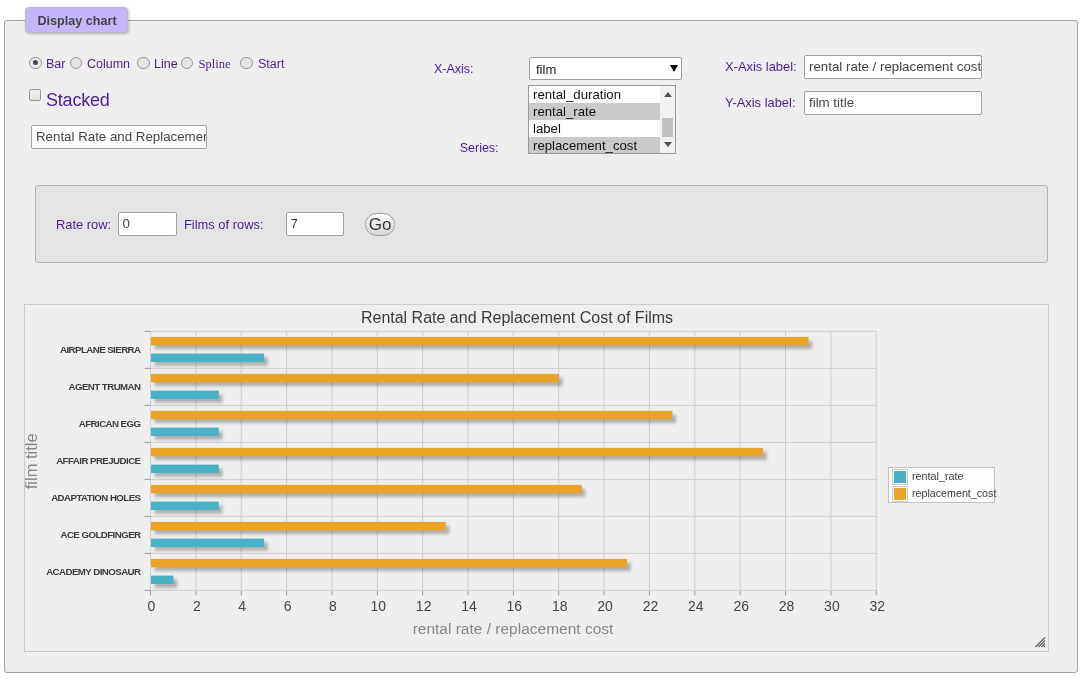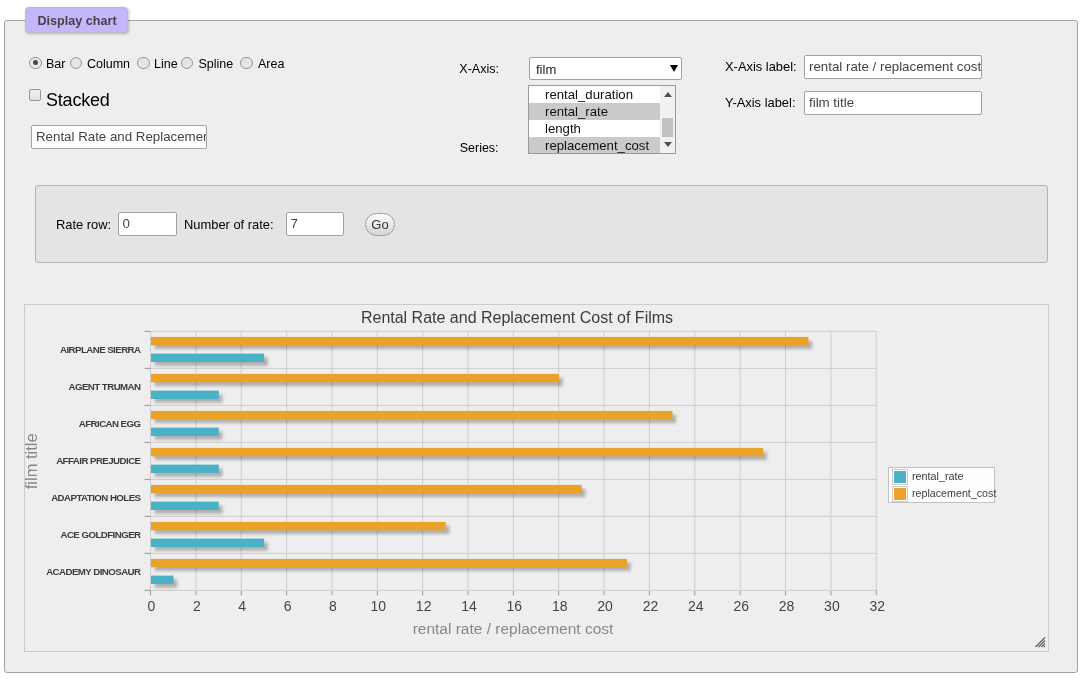--- a/index.html
+++ b/index.html
@@ -1,85 +1,85 @@
 <!DOCTYPE html>
 <html><head>
 <meta charset="utf-8">
 <style>
 html,body{margin:0;padding:0;background:#fff;font-family:"Liberation Sans",sans-serif;}
 #scene{position:relative;width:1081px;height:681px;overflow:hidden;}
 .abs{position:absolute;}
 #fieldset{left:4px;top:20px;width:1074px;height:652.5px;background:#eee;border:1px solid #a3a3a3;border-radius:3px;box-sizing:border-box;}
 #legendbox{left:24.5px;top:7px;width:103px;height:26px;background:#c4b5fd;border:1px solid #bcbcbc;border-radius:4px;box-shadow:1px 1px 3px rgba(0,0,0,0.25);padding:0;font-weight:bold;font-size:12.6px;color:#444;line-height:26px;text-indent:12px;box-sizing:border-box;}
-.lbl{font-size:12.5px;color:#000000;}
+.lbl{font-size:12.5px;color:#4c1d95;}
 .radio{width:10.5px;height:10.5px;border-radius:50%;border:1px solid #969696;background:#e5e5e5;box-sizing:content-box;}
 .radio.sel{background:#e9e9e9;}
 .radio.sel::after{content:"";position:absolute;left:2.8px;top:2.8px;width:5px;height:5px;border-radius:50%;background:#4a4a4a;}
 .cb{width:10px;height:10px;border-radius:2px;border:1px solid #969696;background:linear-gradient(#f0f0f0,#e2e2e2);}
 .tinput{background:#fff;border:1px solid #a1a1a1;border-radius:2px;box-sizing:border-box;font-size:13.3px;color:#444;line-height:20px;padding-left:4px;white-space:nowrap;overflow:hidden;}
 #grbox{left:35px;top:185px;width:1012.5px;height:78px;background:#e4e4e4;border:1px solid #b3b3b3;border-radius:3px;box-sizing:border-box;}
-#gobtn{left:365px;top:213px;width:30px;height:23px;border:1px solid #9d9d9d;border-radius:11.5px;background:linear-gradient(#fcfcfc,#d5d5d5);font-size:13px;color:#333;text-align:center;line-height:21px;box-sizing:border-box;}
+#gobtn{left:365px;top:213px;width:30px;height:23px;border:1px solid #9d9d9d;border-radius:11.5px;background:linear-gradient(#fcfcfc,#d5d5d5);font-size:17px;color:#333;text-align:center;line-height:21px;box-sizing:border-box;}
 #chartbox{left:24px;top:304px;width:1025px;height:348px;border:1px solid #cbcbcb;box-sizing:border-box;}
 #xsel{left:529px;top:57px;width:153px;height:23px;background:#fff;border:1px solid #a1a1a1;border-radius:2px;box-sizing:border-box;}
 #serlist{left:528px;top:85px;width:148px;height:69px;background:#fff;border:1px solid #999;box-sizing:border-box;overflow:hidden;}
-.opt{height:17px;line-height:17px;font-size:13.2px;color:#111;padding-left:16px;}
+.opt{height:17px;line-height:17px;font-size:13.2px;color:#111;padding-left:4px;}
 .opt.sel{background:#cacaca;}
 #sbar{position:absolute;right:0;top:0;width:15px;height:67px;background:#f1f1f1;}
 </style>
 </head>
 <body>
 <div id="scene">
   <div class="abs" id="fieldset"></div>
   <div class="abs" id="legendbox">Display chart</div>
 
   <div class="abs radio sel" style="left:29.3px;top:56.7px;"></div>
   <div class="abs lbl" style="left:46px;top:57px;">Bar</div>
   <div class="abs radio" style="left:69.8px;top:56.7px;"></div>
   <div class="abs lbl" style="left:87px;top:57px;">Column</div>
   <div class="abs radio" style="left:137.4px;top:56.7px;"></div>
   <div class="abs lbl" style="left:154px;top:57px;">Line</div>
   <div class="abs radio" style="left:180.6px;top:56.7px;"></div>
-  <div class="abs lbl" style="left:198.5px;top:57px;">Spline</div>
+  <div class="abs lbl" style="left:198.5px;top:57px;font-family:Liberation Serif, serif;">Spline</div>
   <div class="abs radio" style="left:240.3px;top:56.7px;"></div>
-  <div class="abs lbl" style="left:258px;top:57px;">Area</div>
+  <div class="abs lbl" style="left:258px;top:57px;">Start</div>
 
   <div class="abs cb" style="left:28.5px;top:88.5px;"></div>
   <div class="abs lbl" style="left:46px;top:89.5px;font-size:18px;letter-spacing:-0.2px;">Stacked</div>
 
   <div class="abs tinput" style="left:31px;top:125px;width:176px;height:23.8px;line-height:22px;">Rental Rate and Replacement Cost of Films</div>
 
-  <div class="abs lbl" style="left:434px;top:62px;width:90.3px;text-align:center;">X-Axis:</div>
+  <div class="abs lbl" style="left:434px;top:62px;width:90.3px;text-align:left;">X-Axis:</div>
   <div class="abs" id="xsel"></div>
   <div class="abs" style="left:536px;top:62px;font-size:13px;color:#222;">film</div>
   <div class="abs" style="left:669.5px;top:65px;width:0;height:0;border-left:4px solid transparent;border-right:4px solid transparent;border-top:7px solid #000;"></div>
 
   <div class="abs lbl" style="left:434px;top:141px;width:90.3px;text-align:center;">Series:</div>
   <div class="abs" id="serlist">
     <div class="opt">rental_duration</div>
     <div class="opt sel">rental_rate</div>
-    <div class="opt">length</div>
+    <div class="opt">label</div>
     <div class="opt sel">replacement_cost</div>
     <div id="sbar">
       <div style="position:absolute;left:0;top:0;width:15px;height:16px;background:#f1f1f1;"></div>
       <div style="position:absolute;left:3.5px;top:6px;width:0;height:0;border-left:4px solid transparent;border-right:4px solid transparent;border-bottom:5px solid #505050;"></div>
       <div style="position:absolute;left:2px;top:32px;width:11px;height:19px;background:#c1c1c1;"></div>
       <div style="position:absolute;left:0;bottom:0;width:15px;height:16px;background:#f1f1f1;"></div>
       <div style="position:absolute;left:3.5px;bottom:6px;width:0;height:0;border-left:4px solid transparent;border-right:4px solid transparent;border-top:5px solid #505050;"></div>
     </div>
   </div>
 
   <div class="abs lbl" style="left:725px;top:59px;font-size:12.9px;">X-Axis label:</div>
   <div class="abs tinput" style="left:804px;top:55px;width:177.5px;height:23.5px;line-height:22px;">rental rate / replacement cost</div>
   <div class="abs lbl" style="left:725px;top:94.5px;font-size:12.9px;text-align:center;">Y-Axis label:</div>
   <div class="abs tinput" style="left:804px;top:91px;width:177.5px;height:23.5px;line-height:22px;">film title</div>
 
   <div class="abs" id="grbox"></div>
   <div class="abs lbl" style="left:56px;top:217px;font-size:12.9px;">Rate row:</div>
   <div class="abs tinput" style="left:117.5px;top:212px;width:59px;height:24px;line-height:22px;">0</div>
-  <div class="abs lbl" style="left:184px;top:217px;font-size:12.9px;">Number of rate:</div>
+  <div class="abs lbl" style="left:184px;top:217px;font-size:12.9px;">Films of rows:</div>
   <div class="abs tinput" style="left:285.5px;top:212px;width:58px;height:24px;line-height:22px;">7</div>
   <div class="abs" id="gobtn">Go</div>
 
   <div class="abs" id="chartbox"></div>
   <svg class="abs" style="left:24px;top:304px;" width="1025" height="347" xmlns="http://www.w3.org/2000/svg">
     <defs>
       <filter id="blur1" x="-30%" y="-30%" width="160%" height="160%">
         <feGaussianBlur stdDeviation="1.6"></feGaussianBlur>
       </filter>
     </defs>

